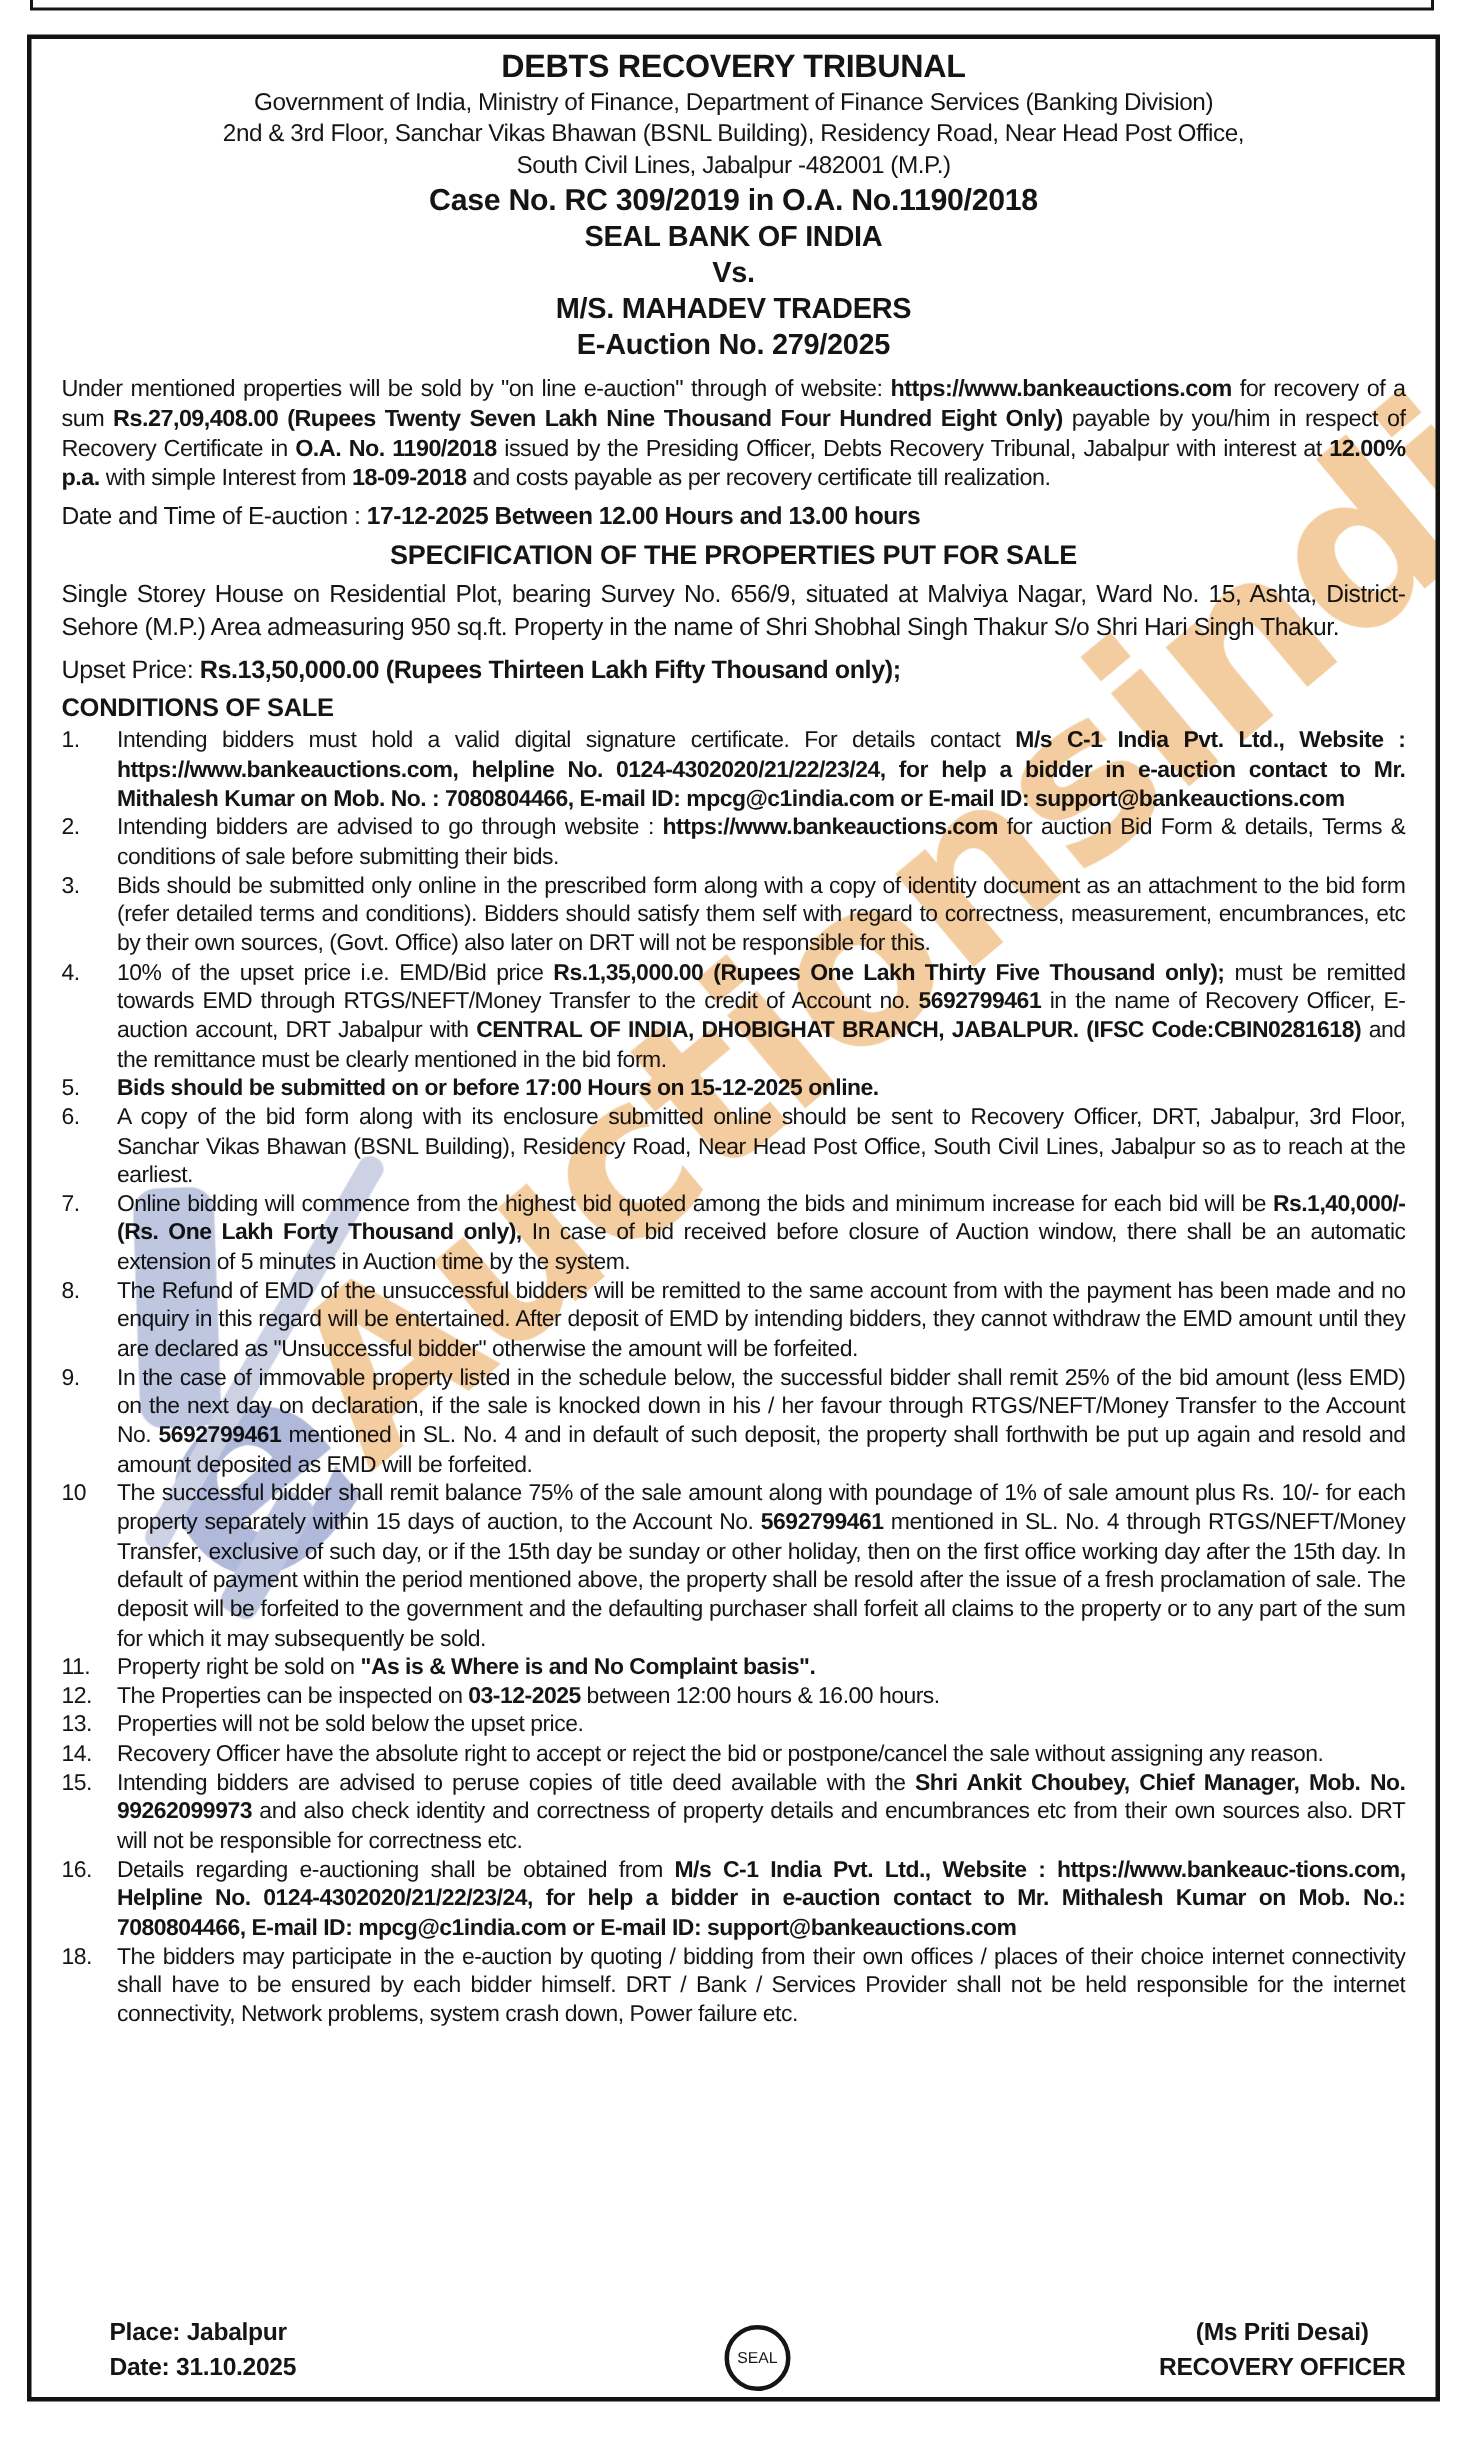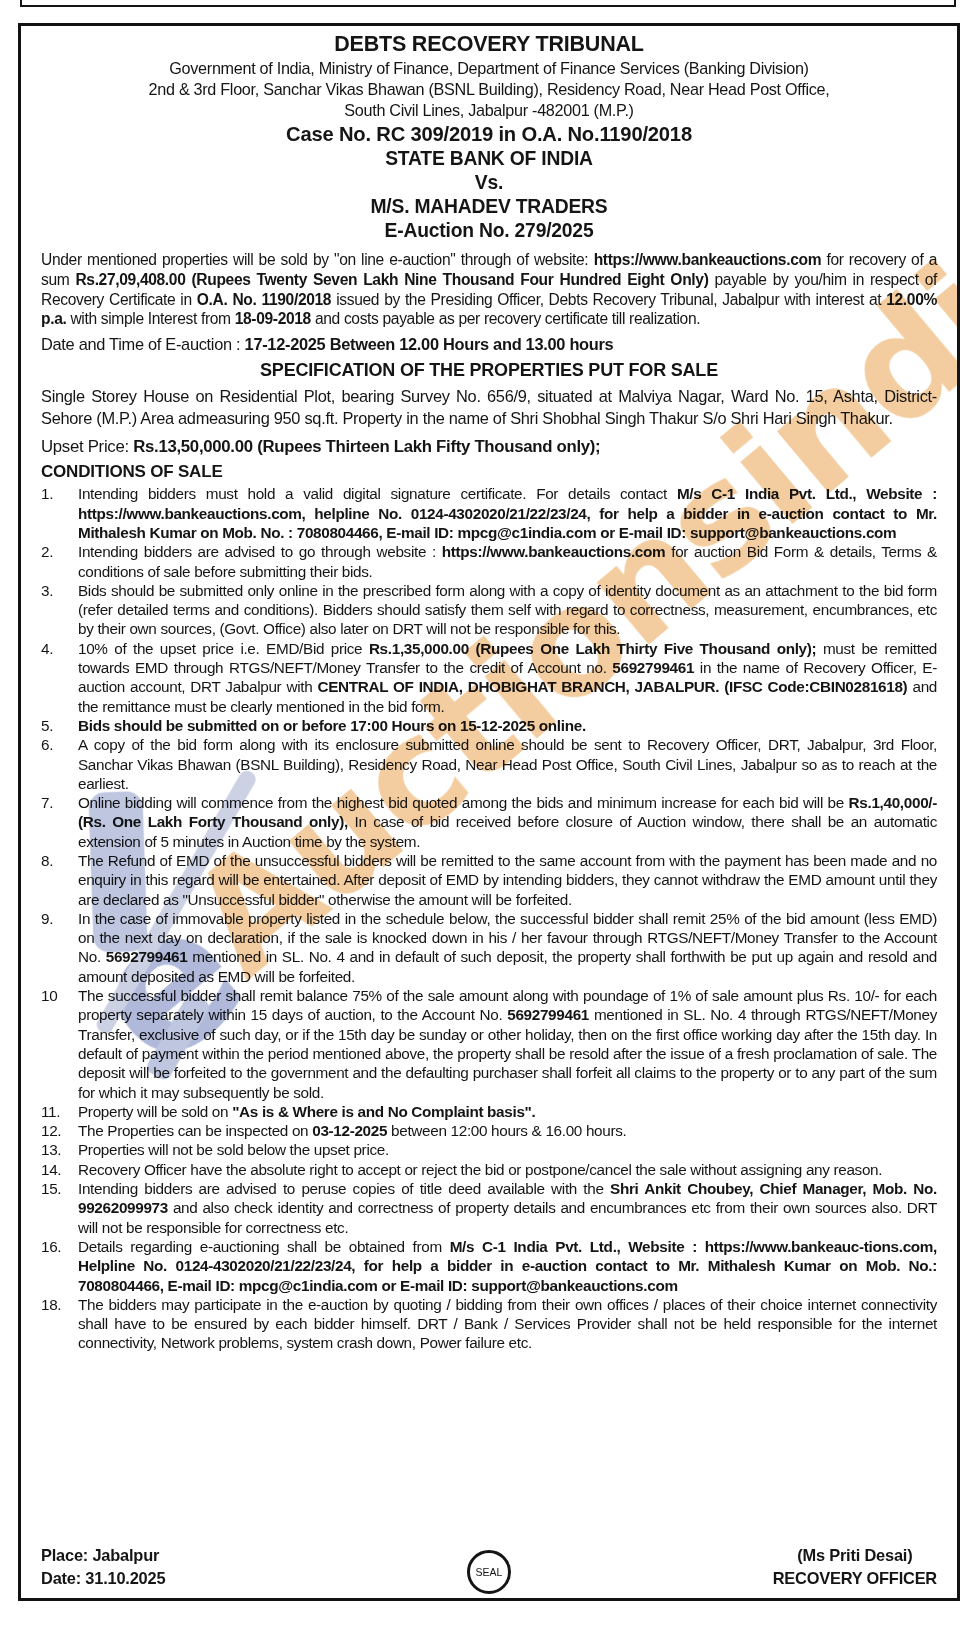--- a/index.html
+++ b/index.html
@@ -30,21 +30,21 @@
   .cond-h{font-size:17px;font-weight:bold;line-height:22px;margin-top:1px;letter-spacing:-0.2px;}
   ol.conds{
     list-style:none;margin:1px 0 0 0;padding:0;font-size:15.3px;
     letter-spacing:-0.33px;line-height:19.3px;flex:1 1 auto;overflow:hidden;
   }
   .cond{display:flex;}
   .cond .num{flex:0 0 37px;}
   .cond .ctext{flex:1 1 auto;text-align:justify;}
   
   footer{flex:0 0 auto;position:relative;display:flex;justify-content:space-between;align-items:flex-end;
-    font-size:16.4px;font-weight:bold;line-height:23px;padding-top:2px;letter-spacing:-0.2px;}
+    font-size:16.4px;font-weight:bold;line-height:23px;padding-top:2px;letter-spacing:-0.2px;margin-left:32px;}
   .seal{
     position:absolute;left:50%;top:8px;transform:translateX(-50%);
     width:38px;height:38px;border:3px solid #151515;border-radius:50%;
     display:flex;align-items:center;justify-content:center;
     font-size:10.5px;font-weight:normal;letter-spacing:0;
   }
   .f-right{text-align:center;}
   
   .watermark{
     position:absolute;left:95px;top:905px;transform:rotate(-40deg);transform-origin:0 50%;
@@ -61,21 +61,21 @@
 
 <div class="top-strip"></div>
 
 <div class="doc">
 
   <div class="h-title">DEBTS RECOVERY TRIBUNAL</div>
   <div class="h-sub">Government of India, Ministry of Finance, Department of Finance Services (Banking Division)</div>
   <div class="h-sub">2nd &amp; 3rd Floor, Sanchar Vikas Bhawan (BSNL Building), Residency Road, Near Head Post Office,</div>
   <div class="h-sub">South Civil Lines, Jabalpur -482001 (M.P.)</div>
   <div class="h-case">Case No. RC 309/2019 in O.A. No.1190/2018</div>
-  <div class="h-party">STATE BANK OF INDIA</div>
+  <div class="h-party">SEAL BANK OF INDIA</div>
   <div class="h-party">Vs.</div>
   <div class="h-party">M/S. MAHADEV TRADERS</div>
   <div class="h-party">E-Auction No. 279/2025</div>
 
   <p class="intro"><span>Under mentioned properties will be sold by "on line e-auction" through of website: </span><b>https://www.bankeauctions.com</b><span> for recovery of a sum </span><b>Rs.27,09,408.00 (Rupees Twenty Seven Lakh Nine Thousand Four Hundred Eight Only)</b><span> payable by you/him in respect of Recovery Certificate in </span><b>O.A. No. 1190/2018</b><span> issued by the Presiding Officer, Debts Recovery Tribunal, Jabalpur with interest at </span><b>12.00% p.a.</b><span> with simple Interest from </span><b>18-09-2018</b><span> and costs payable as per recovery certificate till realization.</span></p>
 
   <div class="datetime"><span>Date and Time of E-auction : </span><b>17-12-2025 Between 12.00 Hours and 13.00 hours</b></div>
 
   <div class="spec-h">SPECIFICATION OF THE PROPERTIES PUT FOR SALE</div>
 
@@ -131,21 +131,21 @@
     <span class="ctext"><span>In the case of immovable property listed in the schedule below, the successful bidder shall remit 25% of the bid amount (less EMD) on the next day on declaration, if the sale is knocked down in his / her favour through RTGS/NEFT/Money Transfer to the Account No. </span><b>5692799461</b><span> mentioned in SL. No. 4 and in default of such deposit, the property shall forthwith be put up again and resold and amount deposited as EMD will be forfeited.</span></span>
   </li>
 
   <li class="cond">
     <span class="num">10</span>
     <span class="ctext"><span>The successful bidder shall remit balance 75% of the sale amount along with poundage of 1% of sale amount plus Rs. 10/- for each property separately within 15 days of auction, to the Account No. </span><b>5692799461</b><span> mentioned in SL. No. 4 through RTGS/NEFT/Money Transfer, exclusive of such day, or if the 15th day be sunday or other holiday, then on the first office working day after the 15th day. In default of payment within the period mentioned above, the property shall be resold after the issue of a fresh proclamation of sale. The deposit will be forfeited to the government and the defaulting purchaser shall forfeit all claims to the property or to any part of the sum for which it may subsequently be sold.</span></span>
   </li>
 
   <li class="cond">
     <span class="num">11.</span>
-    <span class="ctext"><span>Property will be sold on </span><b>"As is &amp; Where is and No Complaint basis".</b></span>
+    <span class="ctext"><span>Property right be sold on </span><b>"As is &amp; Where is and No Complaint basis".</b></span>
   </li>
 
   <li class="cond">
     <span class="num">12.</span>
     <span class="ctext"><span>The Properties can be inspected on </span><b>03-12-2025</b><span> between 12:00 hours &amp; 16.00 hours.</span></span>
   </li>
 
   <li class="cond">
     <span class="num">13.</span>
     <span class="ctext"><span>Properties will not be sold below the upset price.</span></span>

